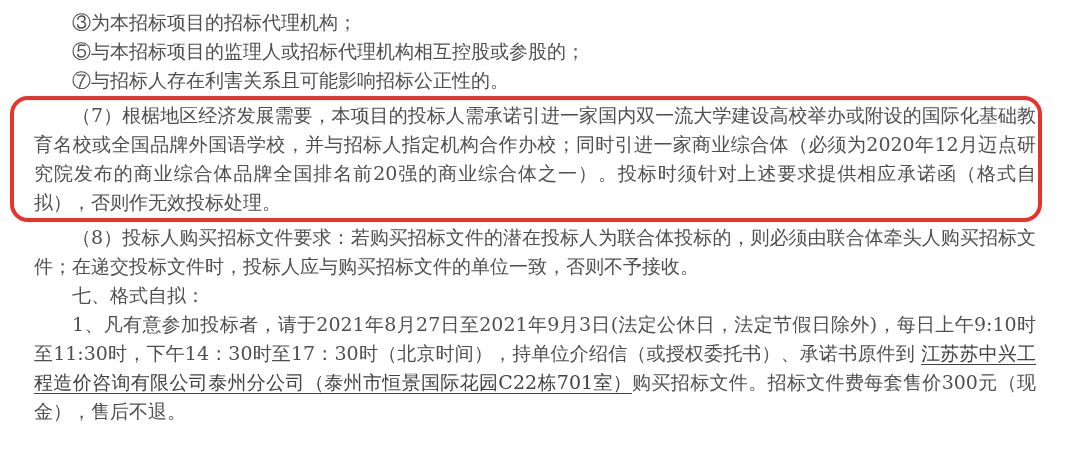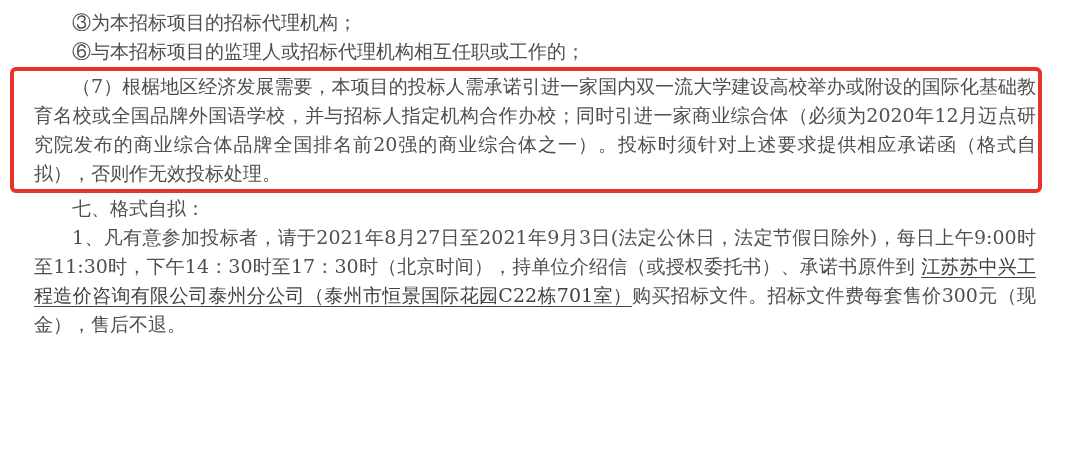--- a/index.html
+++ b/index.html
@@ -16,44 +16,46 @@
     padding: 8px 44px 16px 34px;
     overflow: hidden;
     text-align: justify;
   }
   .page p {
     margin: 0;
     text-indent: 2em;
   }
   .hl-box {
     border: 4px solid #e8322a;
-    border-radius: 6px;
+    border-radius: 18px;
     margin: 1px -6px 1px -24px;
     padding: 1px 2px 1px 20px;
   }
   .company {
     text-decoration: underline;
     text-underline-offset: 4px;
     color: #424242;
   }
 </style>
 </head>
 <body>
 
 <div class="page">
 
   <p>③为本招标项目的招标代理机构；</p>
 
 
 
-  <p>⑥与本招标项目的监理人或招标代理机构相互任职或工作的；</p>
+  <p>⑤与本招标项目的监理人或招标代理机构相互控股或参股的；</p>
 
+  <p>⑦与招标人存在利害关系且可能影响招标公正性的。</p>
 
   <div class="hl-box">
     <p>（7）根椐地区经济发展需要，本项目的投标人需承诺引进一家国内双一流大学建设高校举办或附设的国际化基础教育名校或全国品牌外国语学校，并与招标人指定机构合作办校；同时引进一家商业综合体（必须为2020年12月迈点研究院发布的商业综合体品牌全国排名前20强的商业综合体之一）。投标时须针对上述要求提供相应承诺函（格式自拟），否则作无效投标处理。</p>
   </div>
 
+  <p>（8）投标人购买招标文件要求：若购买招标文件的潜在投标人为联合体投标的，则必须由联合体牵头人购买招标文件；在递交投标文件时，投标人应与购买招标文件的单位一致，否则不予接收。</p>
 
   <p>七、格式自拟：</p>
 
-  <p><span>1、凡有意参加投标者，请于2021年8月27日至2021年9月3日(法定公休日，法定节假日除外)，每日上午9:00时至11:30时，下午14：30时至17：30时（北京时间），持单位介绍信（或授权委托书）、承诺书原件到 </span><span class="company">江苏苏中兴工程造价咨询有限公司泰州分公司（泰州市恒景国际花园C22栋701室）</span><span>购买招标文件。招标文件费每套售价300元（现金），售后不退。</span></p>
+  <p><span>1、凡有意参加投标者，请于2021年8月27日至2021年9月3日(法定公休日，法定节假日除外)，每日上午9:10时至11:30时，下午14：30时至17：30时（北京时间），持单位介绍信（或授权委托书）、承诺书原件到 </span><span class="company">江苏苏中兴工程造价咨询有限公司泰州分公司（泰州市恒景国际花园C22栋701室）</span><span>购买招标文件。招标文件费每套售价300元（现金），售后不退。</span></p>
 
 </div>
 
 </body></html>

